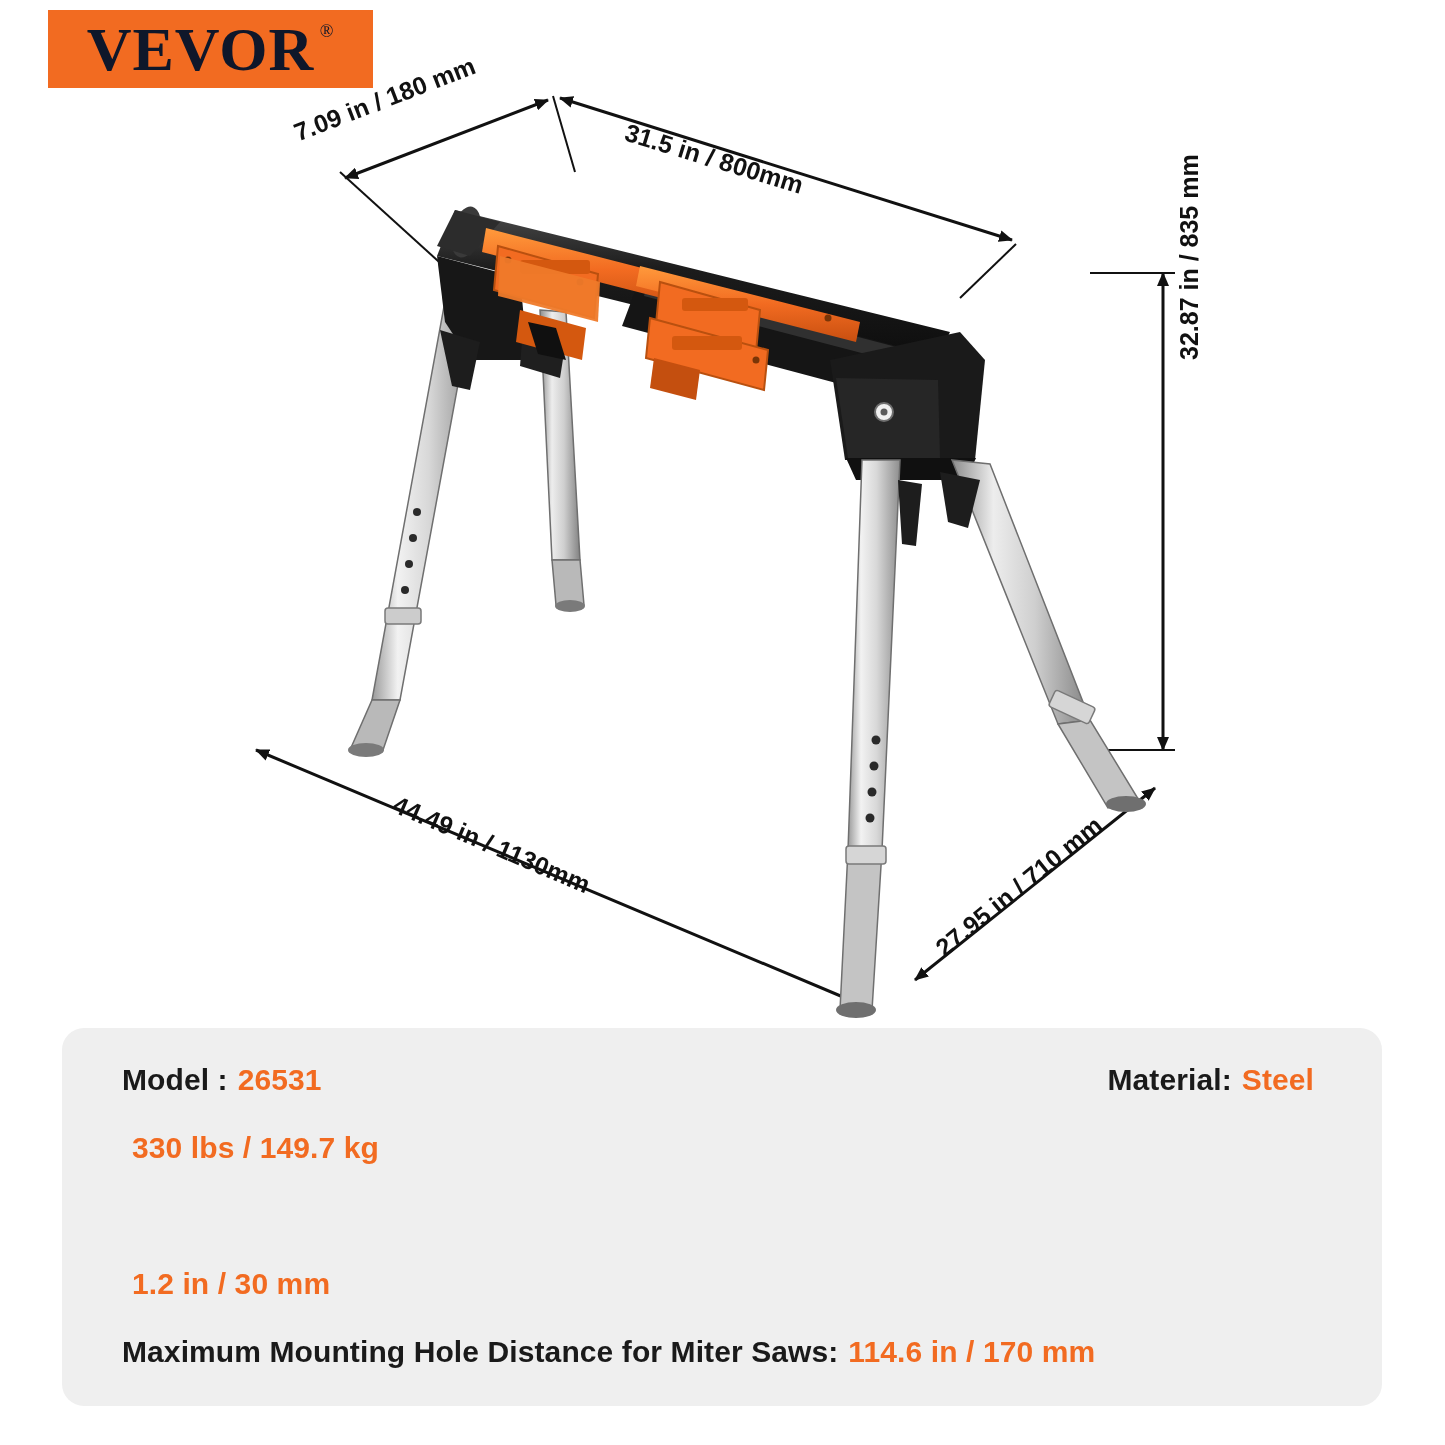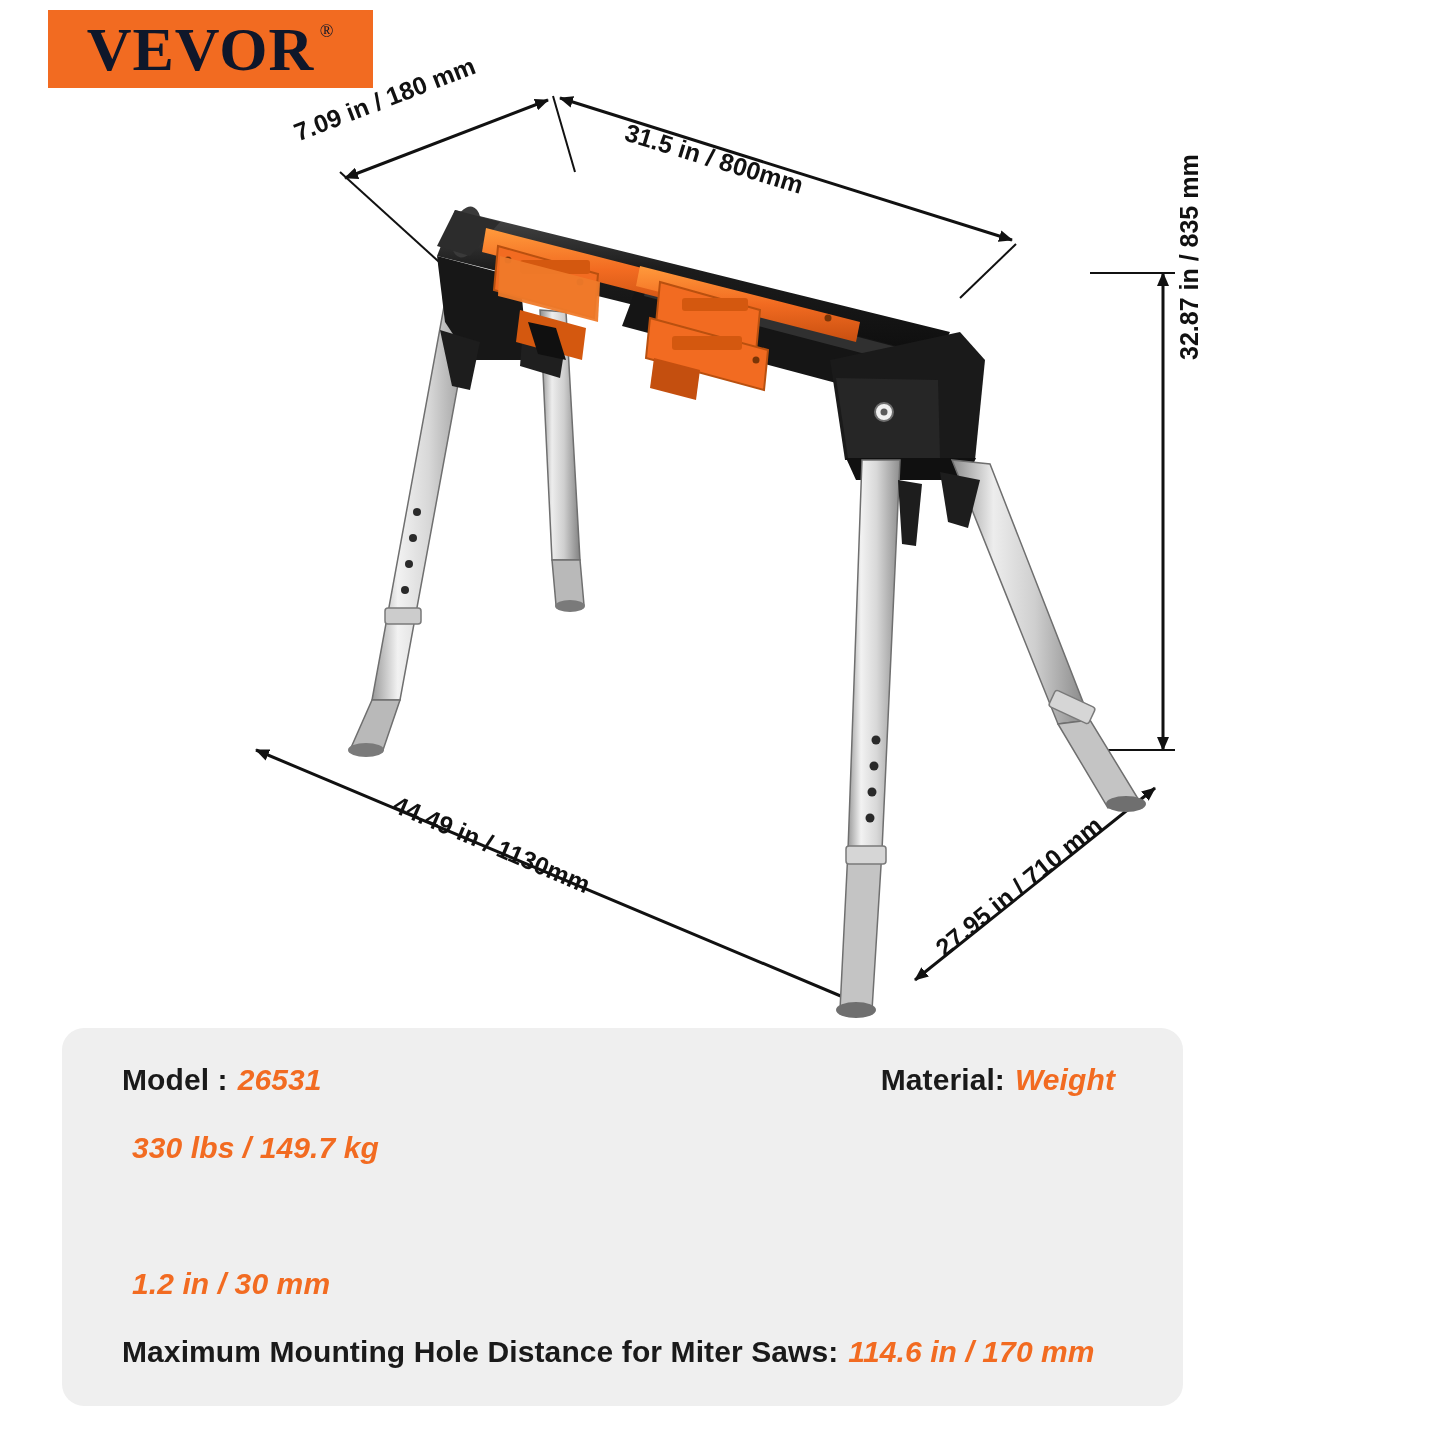--- a/index.html
+++ b/index.html
@@ -62,41 +62,41 @@
     font-weight: bold;
     color: #111111;
     white-space: nowrap;
   }
 
   
   #spec-panel {
     position: absolute;
     left: 62px;
     top: 1028px;
-    width: 1121px;
+    width: 1320px;
     height: 378px;
     background: #efefef;
     border-radius: 22px;
     box-sizing: border-box;
     padding: 18px 40px 10px 60px;
   }
   .spec-row {
     height: 68px;
     display: flex;
     align-items: center;
     font-size: 30px;
     font-weight: bold;
     color: #1a1a1a;
     letter-spacing: 0.1px;
   }
   .spec-row.split {
     justify-content: space-between;
   }
   .spec-label { color: #1a1a1a; }
-  .spec-value { color: #F26B21; margin-left: 10px; font-style: italic; }
+  .spec-value { color: #F26B21; margin-left: 10px; }
   .spec-pair { display: flex; align-items: baseline; }
   .spec-pair.right { padding-right: 28px; margin-left: 41px; }
 </style>
 </head>
 <body>
 
 <div id="brand-logo">
   <span class="wordmark">
     <span>VEVOR</span><span class="reg">®</span>
   </span>
@@ -277,21 +277,21 @@
 
 <div id="spec-panel">
 
   <div class="spec-row split">
     <div class="spec-pair">
       <span class="spec-label">Model :</span>
       <span class="spec-value">26531</span>
     </div>
     <div class="spec-pair right">
       <span class="spec-label">Material:</span>
-      <span class="spec-value">Weight</span>
+      <span class="spec-value">Steel</span>
     </div>
   </div>
 
   <div class="spec-row">
     <span class="spec-value">330 lbs / 149.7 kg</span>
   </div>
 
   <div class="spec-row">
   </div>
 

